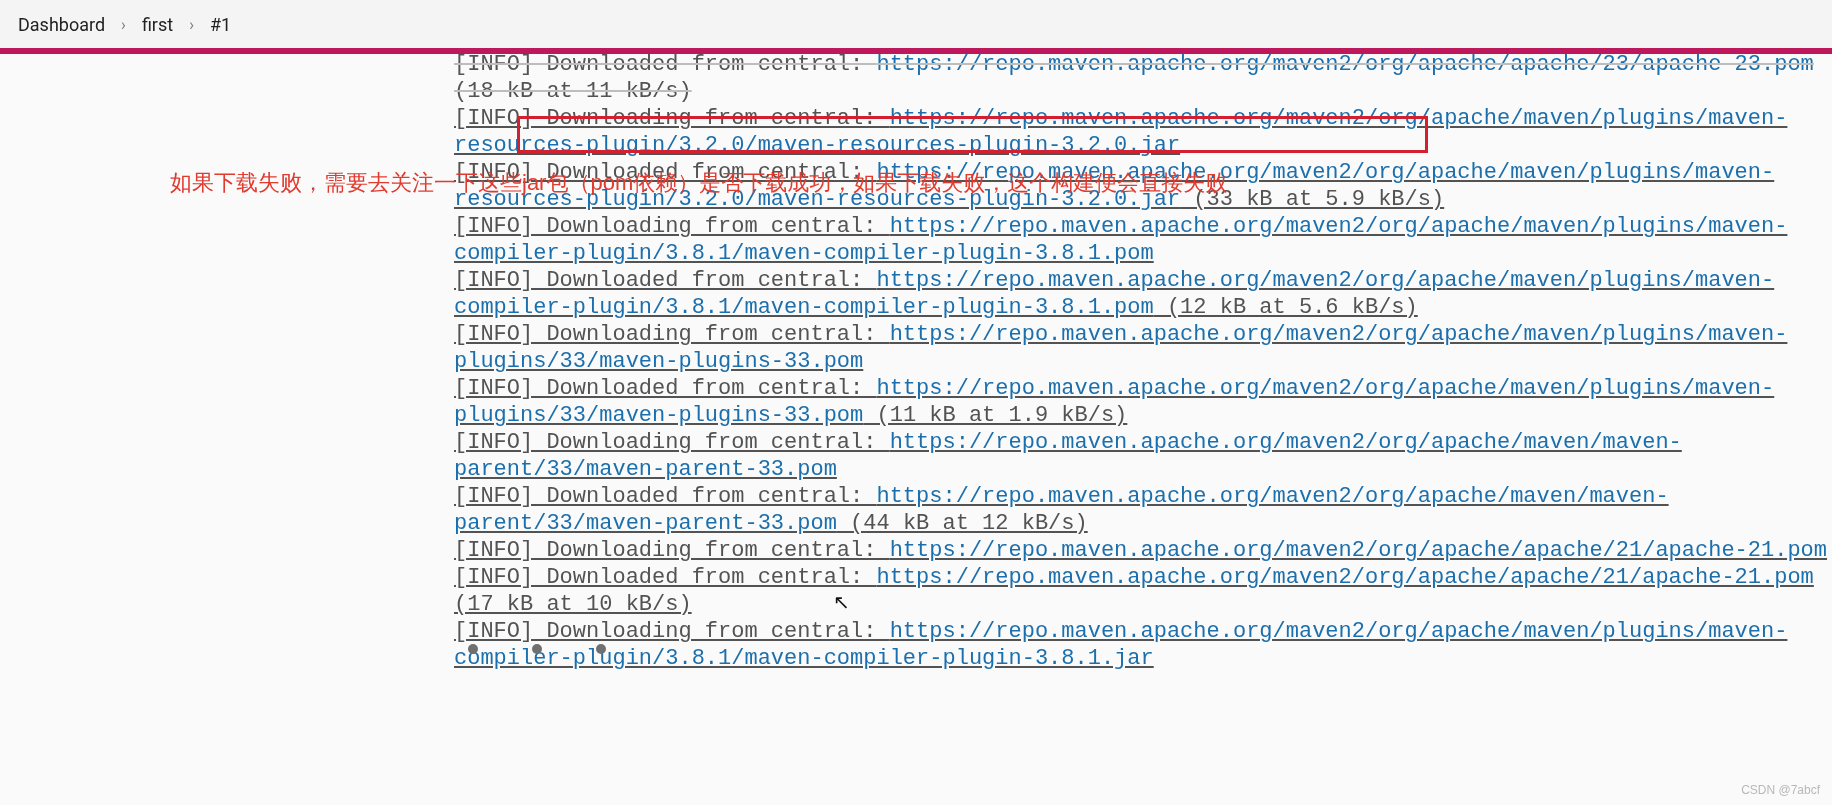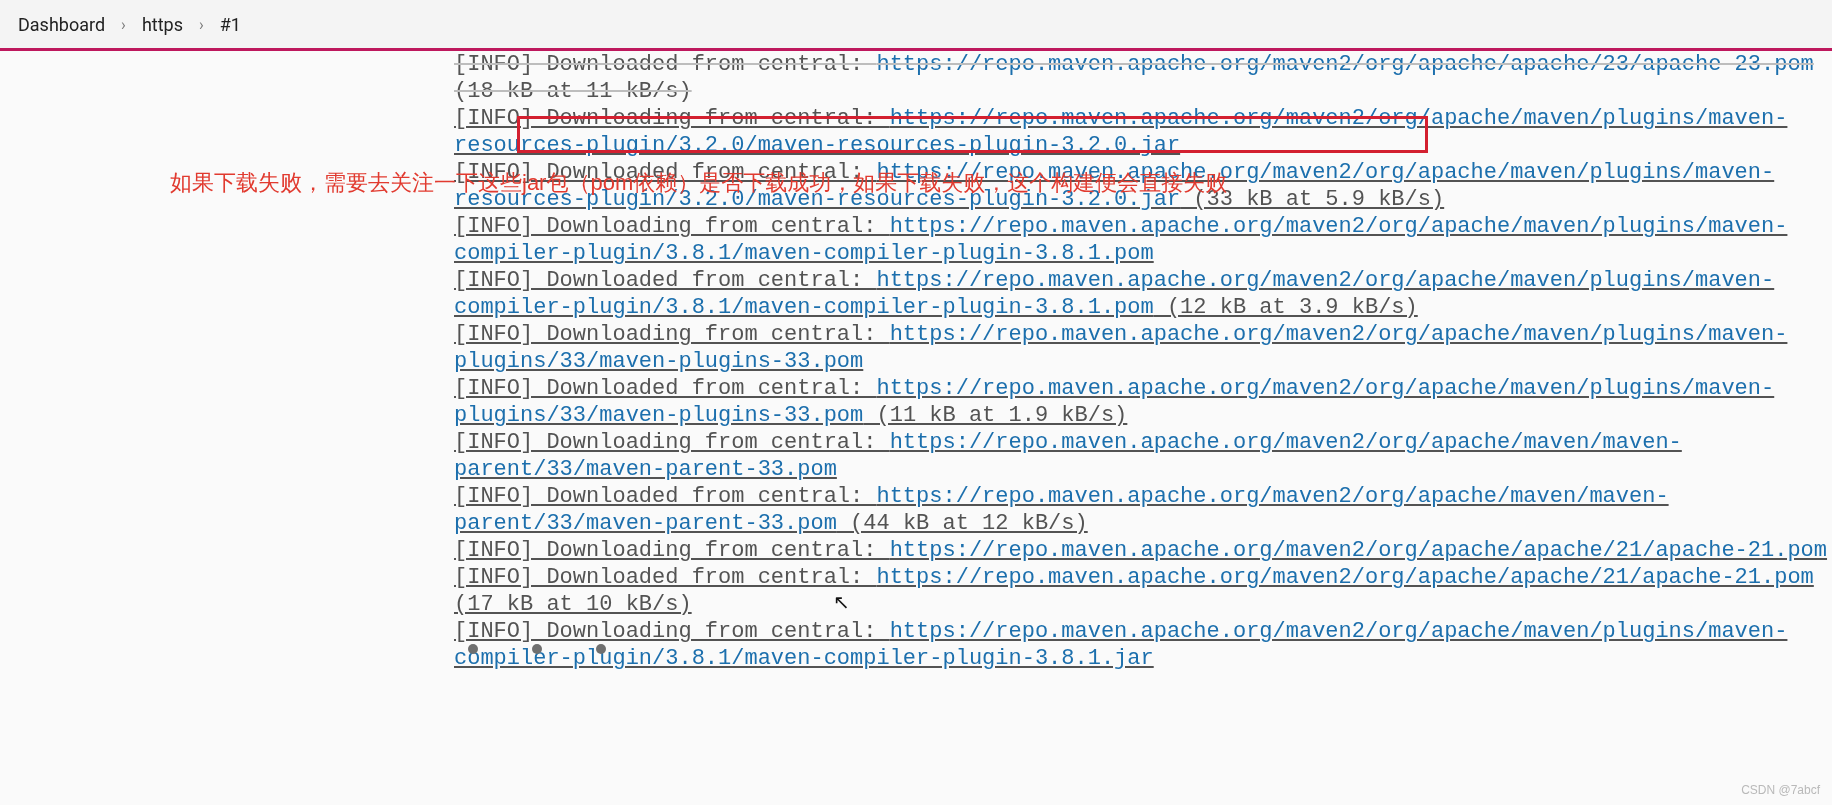--- a/index.html
+++ b/index.html
@@ -12,21 +12,21 @@
     overflow: hidden;
     position: relative;
   }
   .breadcrumb {
     position: absolute;
     top: 0;
     left: 0;
     right: 0;
     height: 48px;
     background: #f4f4f4;
-    border-bottom: 3px solid #be185d;
+    border-bottom: 6px solid #be185d;
     display: flex;
     align-items: center;
     padding-left: 18px;
     font-size: 18px;
     color: #333;
   }
   .breadcrumb .item {
     color: #222;
   }
   .breadcrumb .sep {
@@ -99,31 +99,31 @@
     font-size: 12px;
     font-family: Arial, sans-serif;
   }
 </style>
 </head>
 <body>
 
 <div class="breadcrumb">
   <span class="item">Dashboard</span>
   <span class="sep">›</span>
-  <span class="item">https</span>
+  <span class="item">first</span>
   <span class="sep">›</span>
   <span class="item">#1</span>
 </div>
 
 <div class="console-wrap" id="console">
     <span class="line" style="text-decoration: line-through rgb(189, 189, 189);"><span>[INFO] Downloaded from central: </span><span class="url">https://repo.maven.apache.org/maven2/org/apache/apache/23/apache-23.pom</span><span> (18 kB at 11 kB/s)</span></span>
     <span class="line"><span>[INFO] Downloading from central: </span><span class="url">https://repo.maven.apache.org/maven2/org/apache/maven/plugins/maven-resources-plugin/3.2.0/maven-resources-plugin-3.2.0.jar</span></span>
     <span class="line"><span>[INFO] Downloaded from central: </span><span class="url">https://repo.maven.apache.org/maven2/org/apache/maven/plugins/maven-resources-plugin/3.2.0/maven-resources-plugin-3.2.0.jar</span><span> (33 kB at 5.9 kB/s)</span></span>
     <span class="line"><span>[INFO] Downloading from central: </span><span class="url">https://repo.maven.apache.org/maven2/org/apache/maven/plugins/maven-compiler-plugin/3.8.1/maven-compiler-plugin-3.8.1.pom</span></span>
-    <span class="line"><span>[INFO] Downloaded from central: </span><span class="url">https://repo.maven.apache.org/maven2/org/apache/maven/plugins/maven-compiler-plugin/3.8.1/maven-compiler-plugin-3.8.1.pom</span><span> (12 kB at 3.9 kB/s)</span></span>
+    <span class="line"><span>[INFO] Downloaded from central: </span><span class="url">https://repo.maven.apache.org/maven2/org/apache/maven/plugins/maven-compiler-plugin/3.8.1/maven-compiler-plugin-3.8.1.pom</span><span> (12 kB at 5.6 kB/s)</span></span>
     <span class="line"><span>[INFO] Downloading from central: </span><span class="url">https://repo.maven.apache.org/maven2/org/apache/maven/plugins/maven-plugins/33/maven-plugins-33.pom</span></span>
     <span class="line"><span>[INFO] Downloaded from central: </span><span class="url">https://repo.maven.apache.org/maven2/org/apache/maven/plugins/maven-plugins/33/maven-plugins-33.pom</span><span> (11 kB at 1.9 kB/s)</span></span>
     <span class="line"><span>[INFO] Downloading from central: </span><span class="url">https://repo.maven.apache.org/maven2/org/apache/maven/maven-parent/33/maven-parent-33.pom</span></span>
     <span class="line"><span>[INFO] Downloaded from central: </span><span class="url">https://repo.maven.apache.org/maven2/org/apache/maven/maven-parent/33/maven-parent-33.pom</span><span> (44 kB at 12 kB/s)</span></span>
     <span class="line"><span>[INFO] Downloading from central: </span><span class="url">https://repo.maven.apache.org/maven2/org/apache/apache/21/apache-21.pom</span></span>
     <span class="line"><span>[INFO] Downloaded from central: </span><span class="url">https://repo.maven.apache.org/maven2/org/apache/apache/21/apache-21.pom</span><span> (17 kB at 10 kB/s)</span></span>
     <span class="line"><span>[INFO] Downloading from central: </span><span class="url">https://repo.maven.apache.org/maven2/org/apache/maven/plugins/maven-compiler-plugin/3.8.1/maven-compiler-plugin-3.8.1.jar</span></span>
   </div>
 
 <div class="red-box" id="redbox" style="left: 517px; top: 116px; width: 905px; height: 31px;"></div>

